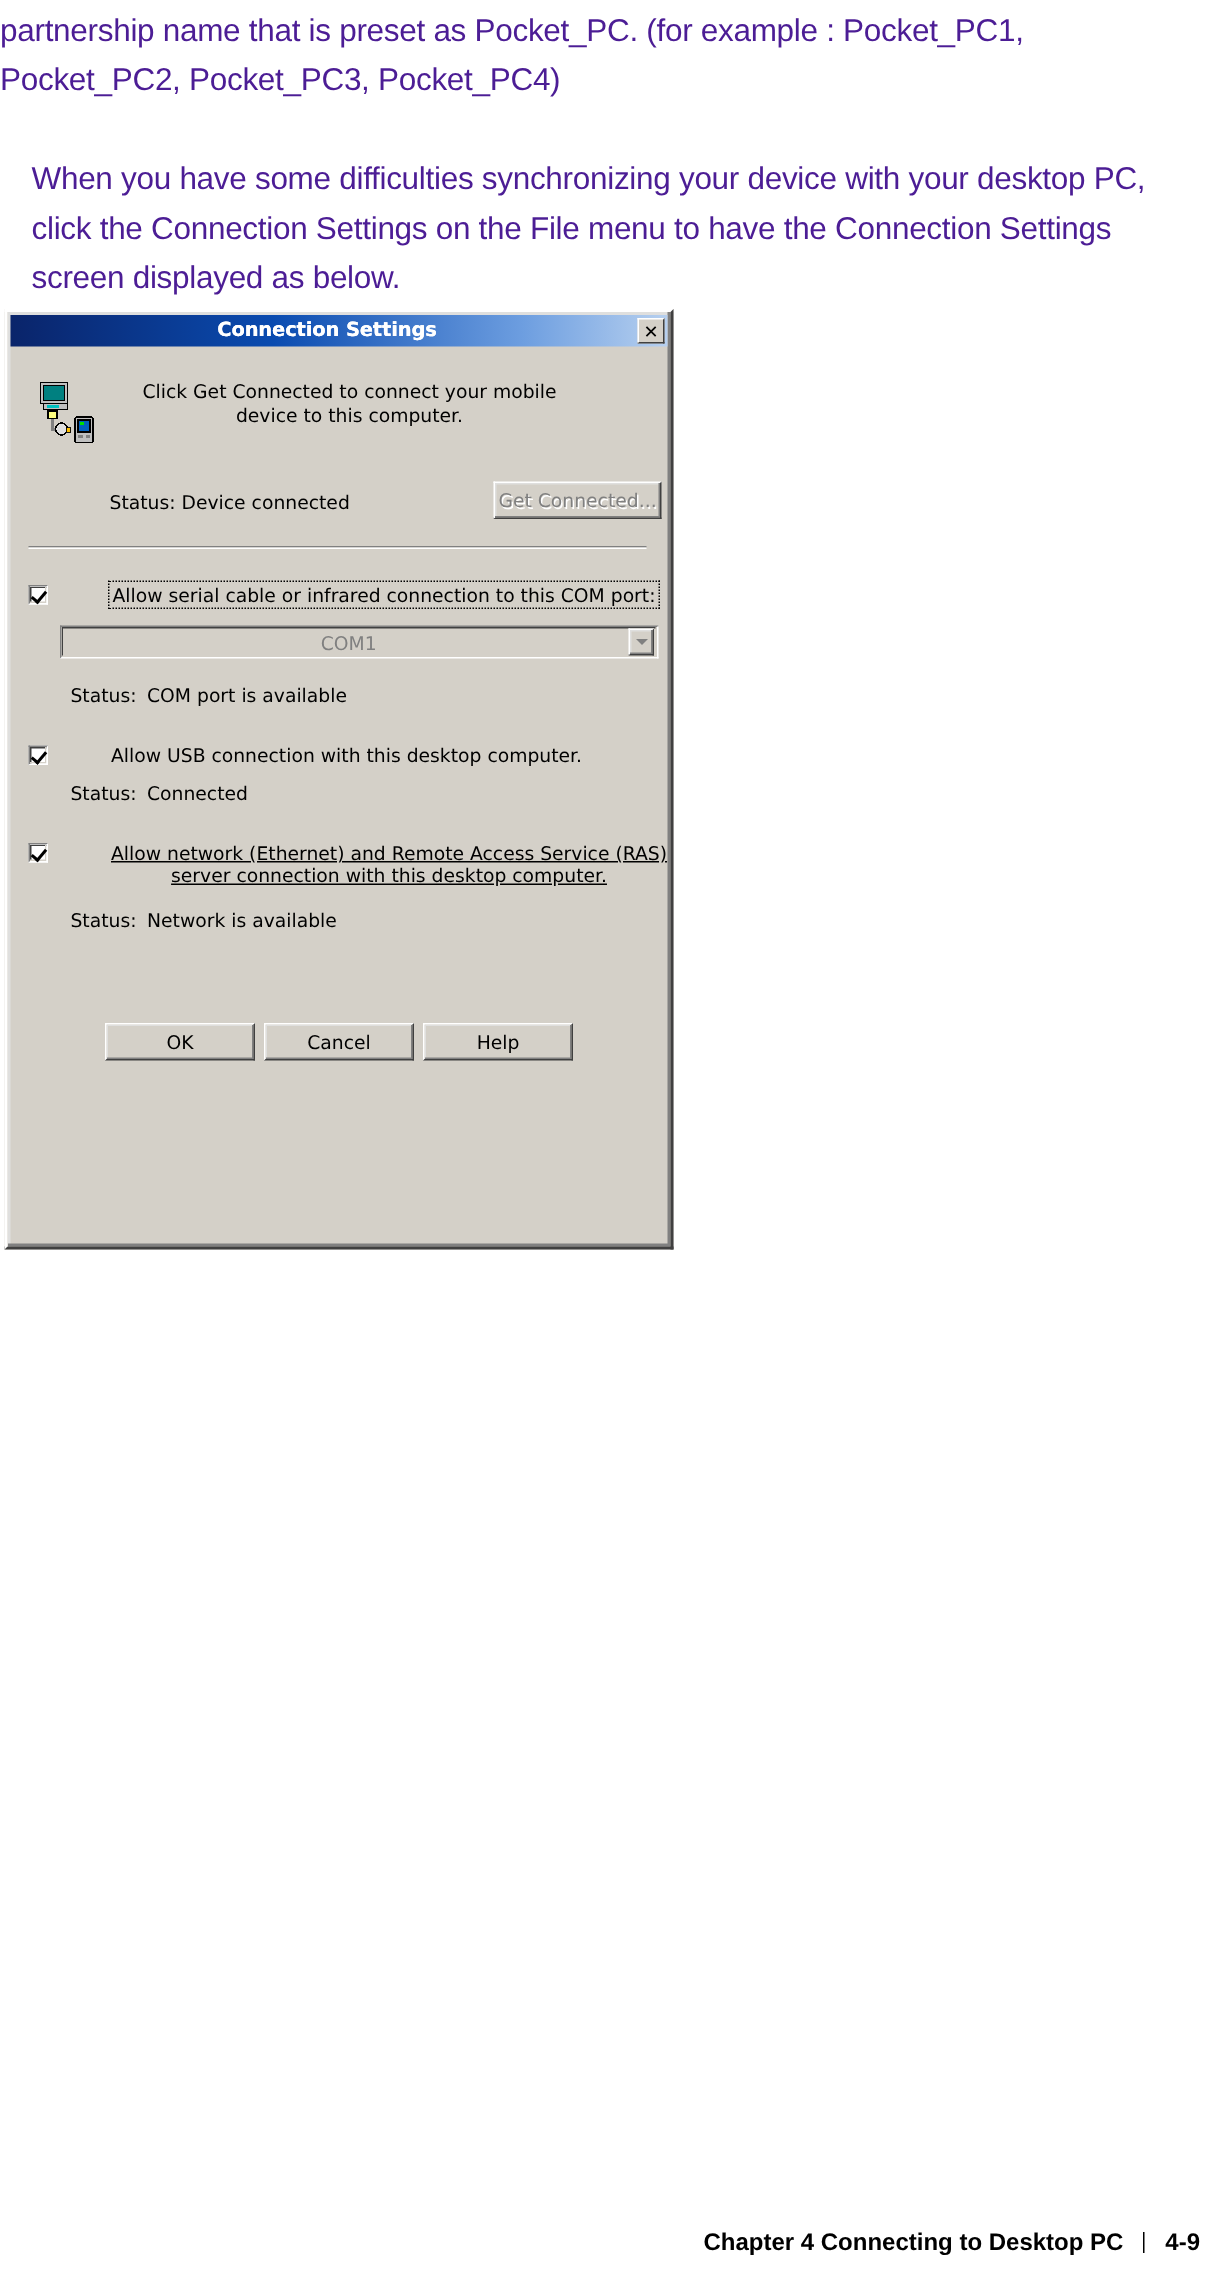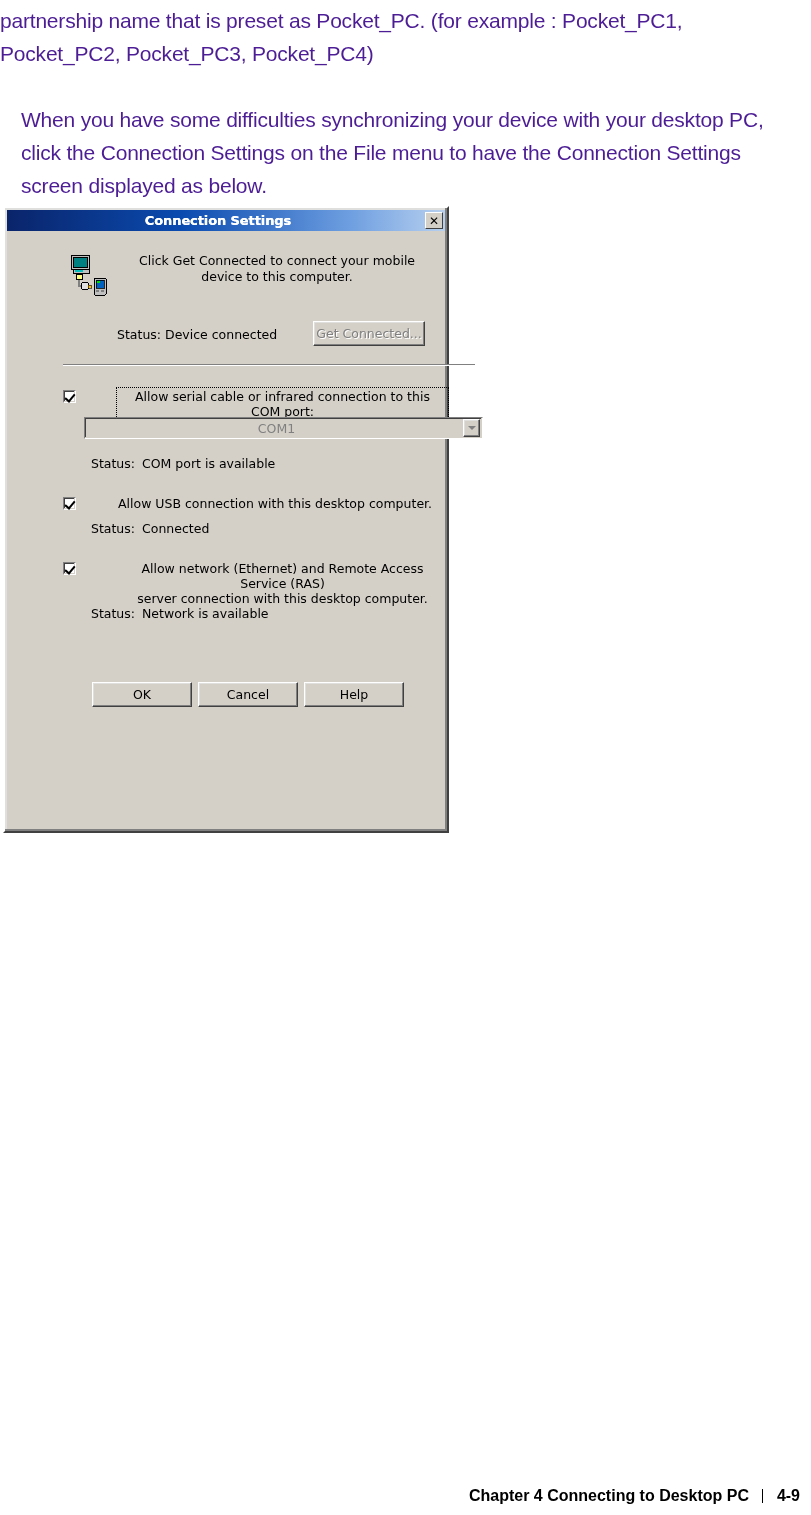--- a/index.html
+++ b/index.html
@@ -83,21 +83,20 @@
     line-height: 1;
     color: #000;
     font-family: "DejaVu Sans", sans-serif;
     cursor: default;
   }
 
   .dlg-body {
     position: relative;
     padding: 4px;
     height: 592px;
-    margin-left: 44px;
   }
 
   
   .device-icon {
     position: absolute;
     left: 16px;
     top: 22px;
     width: 44px;
     height: 44px;
   }
@@ -135,21 +134,21 @@
     align-items: center;
     justify-content: center;
     cursor: default;
   }
   .btn-disabled {
     color: #808080;
     text-shadow: 1px 1px 0 #ffffff;
   }
   .get-connected {
     position: absolute;
-    right: 22px;
+    right: 6px;
     top: 90px;
     width: 112px;
     height: 25px;
   }
 
   .sep {
     position: absolute;
     left: 14px;
     top: 133px;
     width: 412px;
@@ -200,21 +199,21 @@
     white-space: pre-line;
   }
   .focus-ring {
     outline: 1px dotted #000;
     outline-offset: 1px;
     padding: 0 1px;
   }
 
   .cb-serial { left: 14px; top: 158px; }
   .cb-usb    { left: 14px; top: 265px; }
-  .cb-net    { left: 14px; top: 330px; }
+  .cb-net    { left: 14px; top: 330px; text-decoration: underline; }
 
   .combo {
     position: absolute;
     left: 35px;
     top: 186px;
     width: 399px;
     height: 22px;
     background: #d4d0c8;
     border-top: 1px solid #808080;
     border-left: 1px solid #808080;

